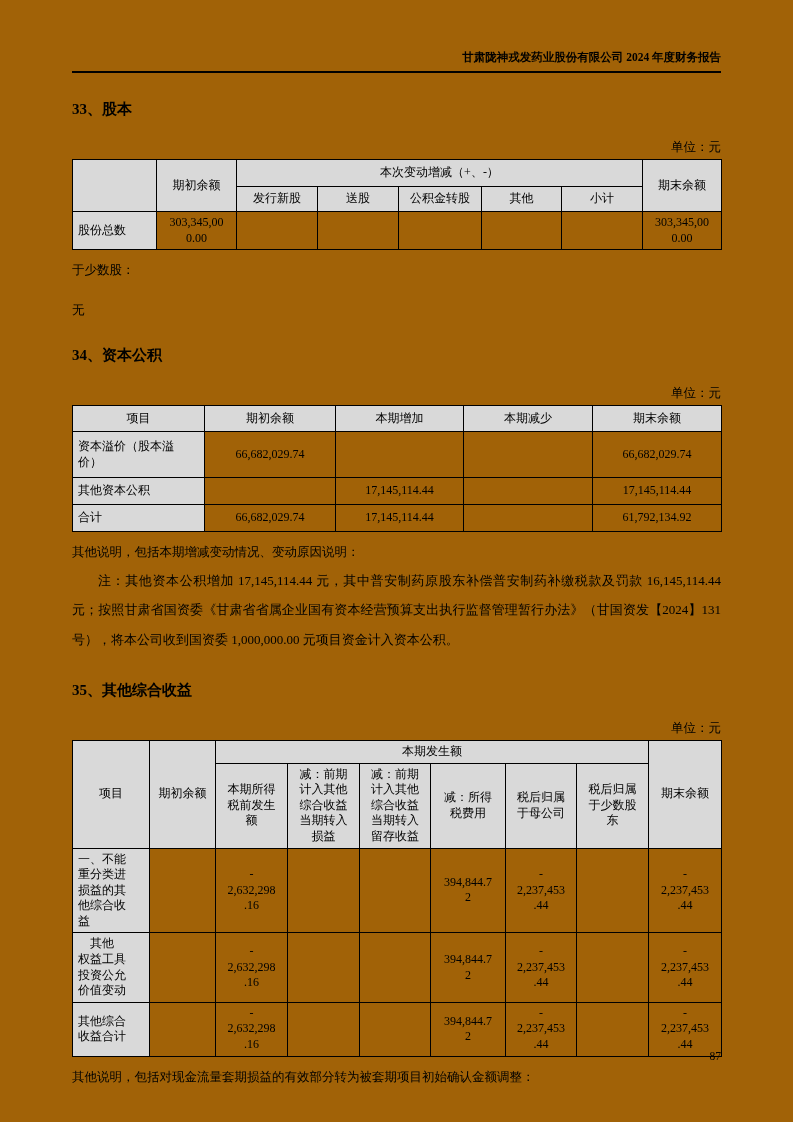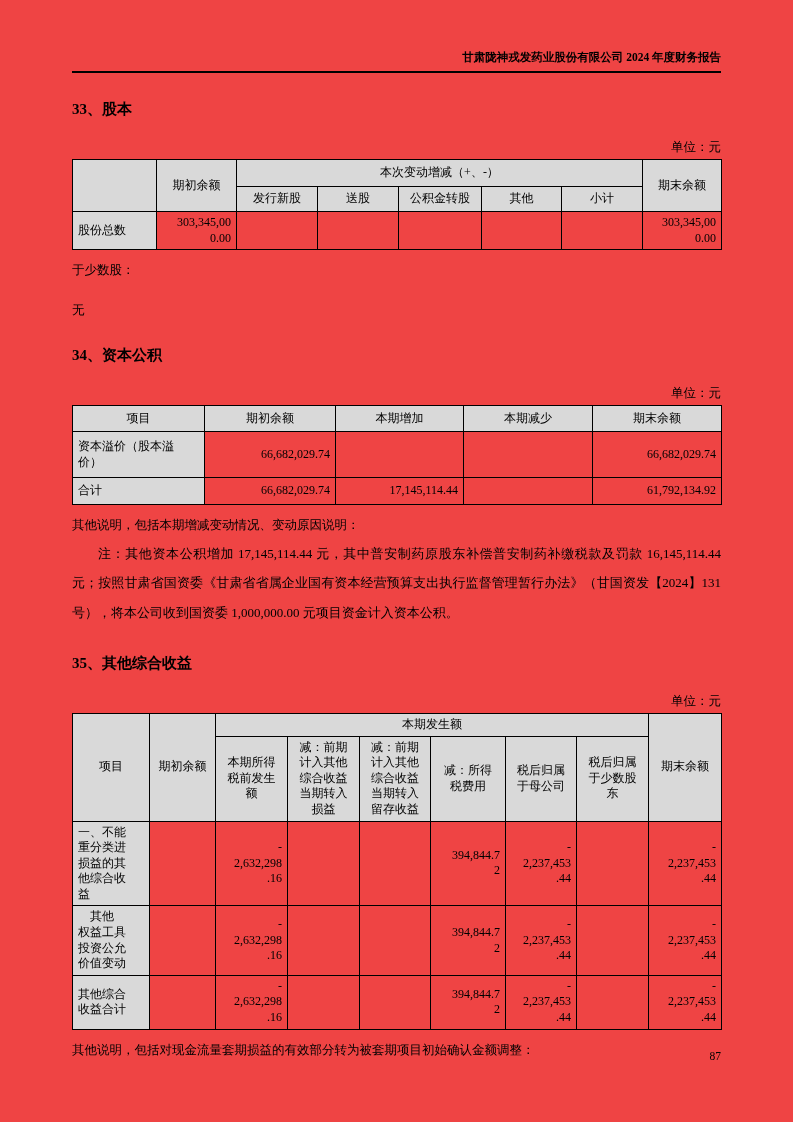--- a/index.html
+++ b/index.html
@@ -6,21 +6,21 @@
   html, body { background: #ffffff; }
   body {
     width: 793px; height: 1122px;
     font-family: "Liberation Serif", "DejaVu Serif", serif;
     color: #000;
   }
   .page {
     position: relative;
     width: 793px; height: 1122px;
     padding: 50px 72px 0 72px;
-    background: #ef4444;
+    background: #a16207;
     overflow: hidden;
   }
   .doc-header {
     text-align: right;
     font-size: 11.5px;
     font-weight: bold;
     padding-bottom: 6px;
     border-bottom: 2px solid #000;
   }
   .section-title {
@@ -43,21 +43,21 @@
   td {
     border: 1px solid #000;
     padding: 3px 5px;
     vertical-align: middle;
     white-space: pre-line;
     line-height: 1.3;
     overflow: hidden;
   }
   td.hd { background: #d9d9d9; text-align: center; }
   td.lbl { background: #d9d9d9; text-align: left; }
-  td.num { text-align: right; }
+  td.num { text-align: center; }
   td.blank { }
   .t33 tr.h1 td { height: 27px; margin-top: 48px; }
   .t33 tr.h2 td { height: 25px; text-align: center; }
   .t33 tr.d td  { height: 38px; }
   .t34 tr.h td  { height: 26px; }
   .t34 tr.d1 td { height: 46px; }
   .t34 tr.d td  { height: 27px; }
   .t35 tr.g td  { height: 22px; }
   .note { font-size: 12.5px; margin-top: 12px; }
   .note-nu { font-size: 12.5px; margin-top: 23px; }
@@ -150,20 +150,27 @@
       <td class="hd">本期减少</td>
       <td class="hd">期末余额</td>
     </tr>
     <tr class="d1">
       <td class="lbl">资本溢价（股本溢
 价）</td>
       <td class="num">66,682,029.74</td>
       <td class="blank"></td>
       <td class="blank"></td>
       <td class="num">66,682,029.74</td>
+    </tr>
+    <tr class="d">
+      <td class="lbl">其他资本公积</td>
+      <td class="blank"></td>
+      <td class="num">17,145,114.44</td>
+      <td class="blank"></td>
+      <td class="num">17,145,114.44</td>
     </tr>
     <tr class="d">
       <td class="lbl">合计</td>
       <td class="num">66,682,029.74</td>
       <td class="num">17,145,114.44</td>
       <td class="blank"></td>
       <td class="num">61,792,134.92</td>
     </tr>
   </tbody>
     </table>

